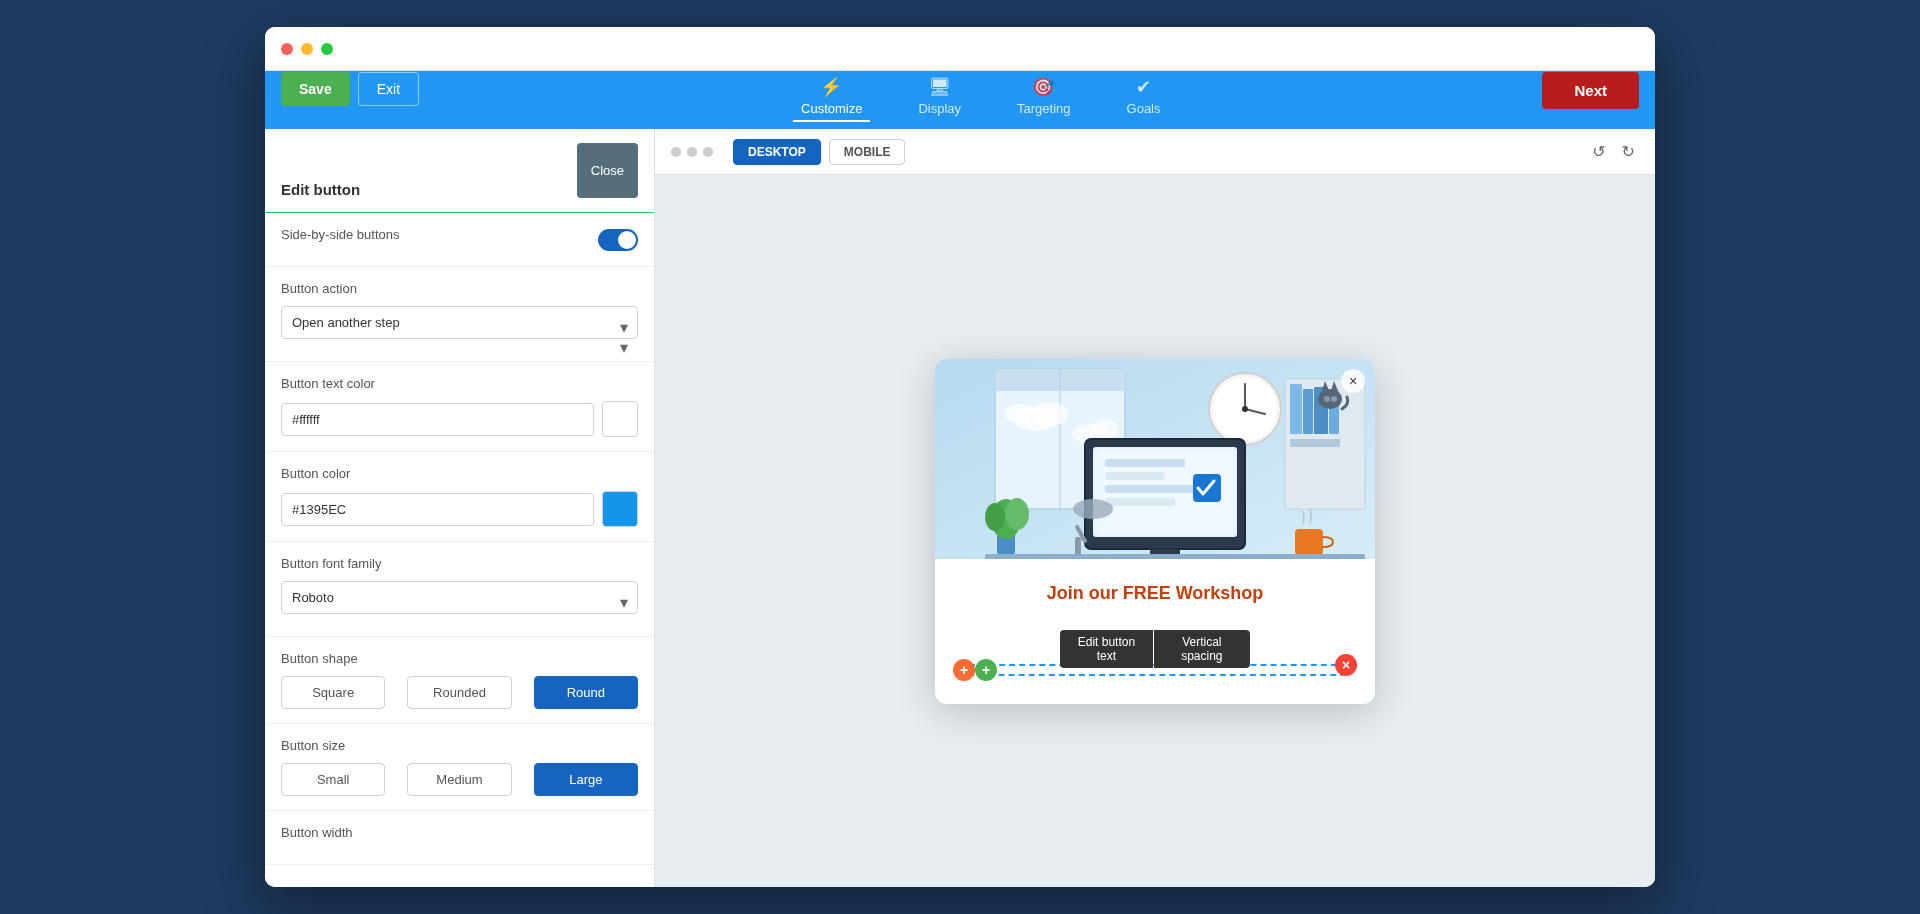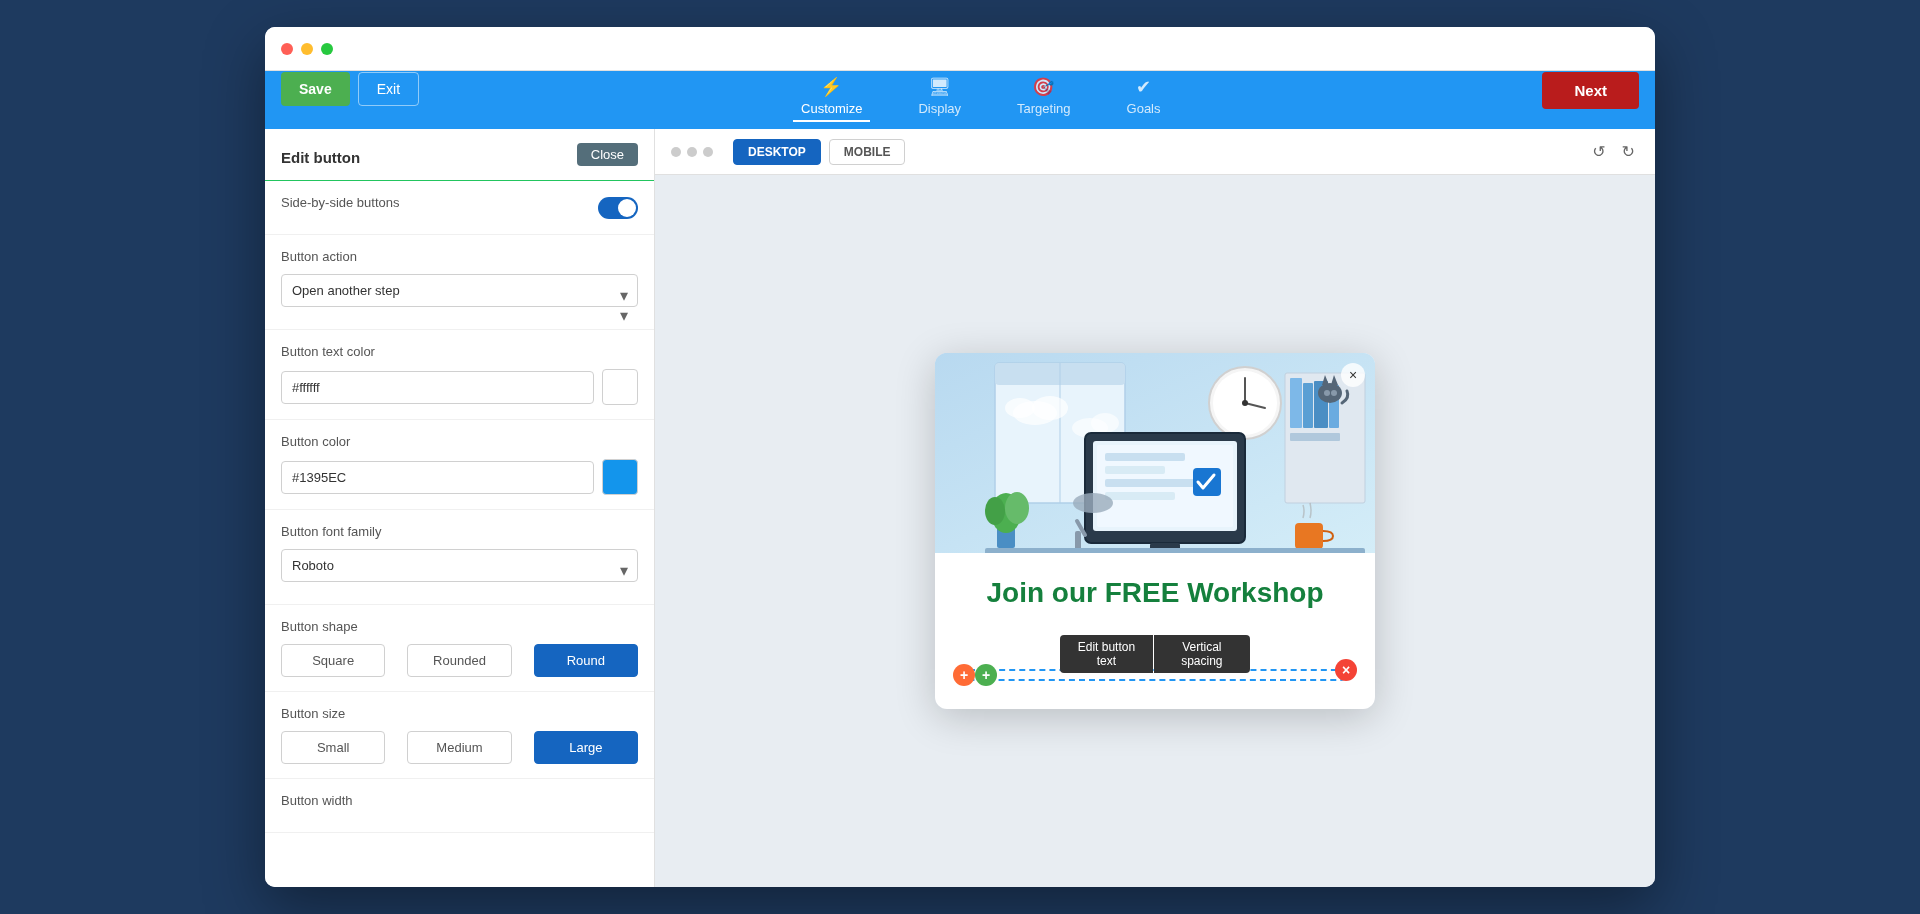--- a/index.html
+++ b/index.html
@@ -138,21 +138,21 @@
     .panel-title {
       font-size: 15px;
       font-weight: 600;
       color: #333;
     }
     .btn-close {
       background: #546e7a;
       color: #fff;
       border: none;
       border-radius: 4px;
-      padding: 4px 14px;
+      padding: 20px 14px;
       font-size: 13px;
       cursor: pointer;
     }
 
     .panel-section {
       padding: 14px 16px;
       border-bottom: 1px solid #f0f0f0;
     }
     .section-label {
       font-size: 13px;
@@ -342,23 +342,23 @@
       justify-content: center;
       font-size: 14px;
       color: #333;
     }
 
     .modal-body {
       padding: 24px 28px 28px;
       text-align: center;
     }
     .modal-title {
-      font-size: 28px;
+      font-size: 18px;
       font-weight: 700;
-      color: #15803d;
+      color: #c2410c;
       margin-bottom: 24px;
     }
     .modal-text {
       font-size: 14px;
       color: #888;
       margin-bottom: 20px;
     }
 
     
     .btn-area {

